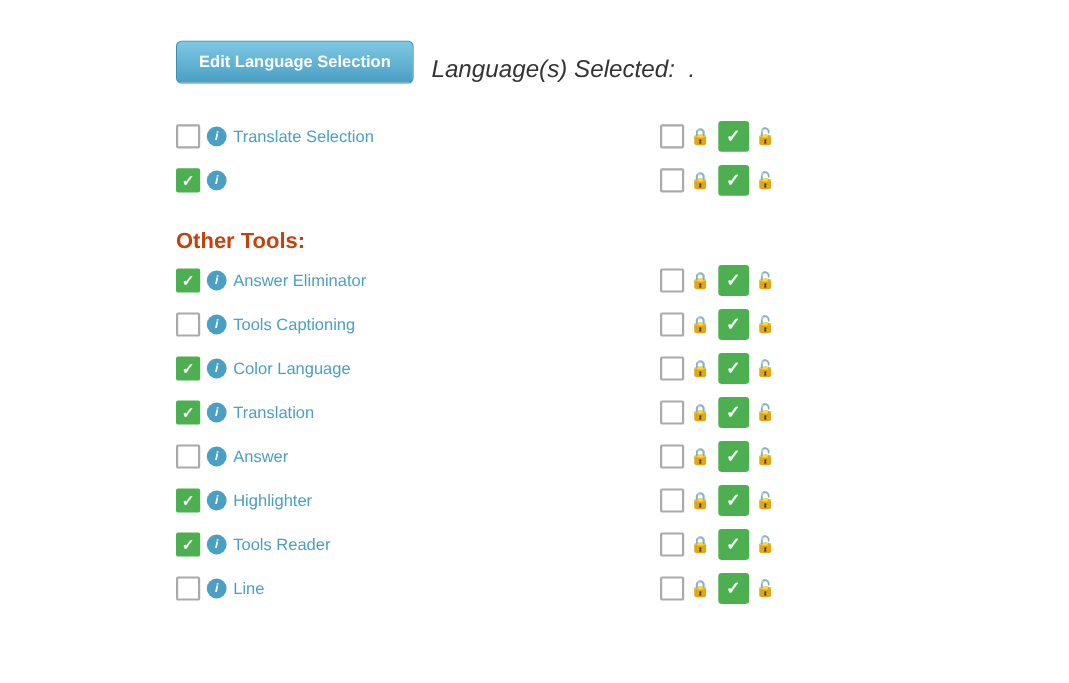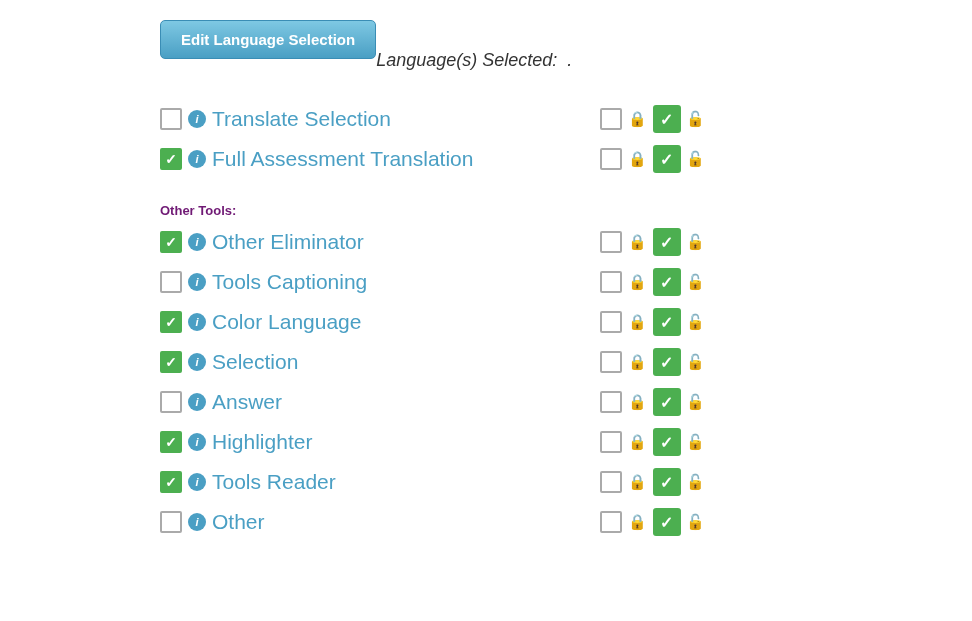--- a/index.html
+++ b/index.html
@@ -6,40 +6,41 @@
     body {
       font-family: Arial, sans-serif;
       background: #fff;
       padding: 20px;
       width: 972px;
       min-height: 621px;
     }
 
     .header-row {
       display: flex;
-      align-items: flex-start;
+      align-items: flex-end;
+      gap: 16px;
       margin-bottom: 28px;
       padding-left: 140px;
     }
 
     .edit-lang-btn {
       background: linear-gradient(to bottom, #7ec8e3, #4a9fc4);
       color: #fff;
       border: 1px solid #3a8db5;
       border-radius: 5px;
       padding: 10px 20px;
       font-size: 15px;
       font-weight: bold;
       cursor: pointer;
       white-space: nowrap;
     }
 
     .lang-selected-label {
       font-style: italic;
-      font-size: 18px;
+      font-size: 22px;
       color: #333;
       margin-top: 30px;
     }
 
     .tool-row {
       display: flex;
       align-items: center;
       padding: 6px 0;
       padding-left: 140px;
     }
@@ -87,21 +88,21 @@
       color: white;
       font-size: 11px;
       font-weight: bold;
       font-style: italic;
       cursor: pointer;
       flex-shrink: 0;
     }
 
     .tool-label {
       color: #4a9fc4;
-      font-size: 21px;
+      font-size: 15px;
       cursor: pointer;
     }
 
     .controls-area {
       display: flex;
       align-items: center;
       gap: 6px;
       margin-left: 20px;
     }
 
@@ -123,22 +124,22 @@
       font-weight: bold;
       cursor: pointer;
     }
 
     .unlock-icon {
       color: #1a4a8a;
       font-size: 16px;
     }
 
     .section-label {
-      color: #701a75;
-      font-size: 13px;
+      color: #c2410c;
+      font-size: 20px;
       font-weight: bold;
       padding-left: 140px;
       padding-top: 12px;
       padding-bottom: 4px;
     }
 
     .spacer { height: 12px; }
   </style>
 </head>
 <body>
@@ -162,41 +163,40 @@
         <div class="checkbox-square" style="width: 22px; height: 22px;"></div>
         <span class="lock-icon" style="font-size: 15px;">🔒</span>
         <div class="check-green">✓</div>
         <span class="unlock-icon" style="font-size: 15px;">🔓</span>
       </div>
     </div>
     <div class="tool-row">
       <div class="tool-name-area">
         <div class="checkbox-square checked"></div>
         <div class="info-icon">i</div>
-        <span class="tool-label">Full Assessment Translation</span>
       </div>
       <div class="controls-area">
         <div class="checkbox-square" style="width: 22px; height: 22px;"></div>
         <span class="lock-icon" style="font-size: 15px;">🔒</span>
         <div class="check-green">✓</div>
         <span class="unlock-icon" style="font-size: 15px;">🔓</span>
       </div>
     </div>
   </div>
 
 <div class="spacer"></div>
 
 <div class="section-label">Other Tools:</div>
 
 <div id="other-tools-container">
     <div class="tool-row">
       <div class="tool-name-area">
         <div class="checkbox-square checked"></div>
         <div class="info-icon">i</div>
-        <span class="tool-label">Other Eliminator</span>
+        <span class="tool-label">Answer Eliminator</span>
       </div>
       <div class="controls-area">
         <div class="checkbox-square" style="width: 22px; height: 22px;"></div>
         <span class="lock-icon" style="font-size: 15px;">🔒</span>
         <div class="check-green">✓</div>
         <span class="unlock-icon" style="font-size: 15px;">🔓</span>
       </div>
     </div>
     <div class="tool-row">
       <div class="tool-name-area">
@@ -221,21 +221,21 @@
         <div class="checkbox-square" style="width: 22px; height: 22px;"></div>
         <span class="lock-icon" style="font-size: 15px;">🔒</span>
         <div class="check-green">✓</div>
         <span class="unlock-icon" style="font-size: 15px;">🔓</span>
       </div>
     </div>
     <div class="tool-row">
       <div class="tool-name-area">
         <div class="checkbox-square checked"></div>
         <div class="info-icon">i</div>
-        <span class="tool-label">Selection</span>
+        <span class="tool-label">Translation</span>
       </div>
       <div class="controls-area">
         <div class="checkbox-square" style="width: 22px; height: 22px;"></div>
         <span class="lock-icon" style="font-size: 15px;">🔒</span>
         <div class="check-green">✓</div>
         <span class="unlock-icon" style="font-size: 15px;">🔓</span>
       </div>
     </div>
     <div class="tool-row">
       <div class="tool-name-area">
@@ -273,21 +273,21 @@
         <div class="checkbox-square" style="width: 22px; height: 22px;"></div>
         <span class="lock-icon" style="font-size: 15px;">🔒</span>
         <div class="check-green">✓</div>
         <span class="unlock-icon" style="font-size: 15px;">🔓</span>
       </div>
     </div>
     <div class="tool-row">
       <div class="tool-name-area">
         <div class="checkbox-square"></div>
         <div class="info-icon">i</div>
-        <span class="tool-label">Other</span>
+        <span class="tool-label">Line</span>
       </div>
       <div class="controls-area">
         <div class="checkbox-square" style="width: 22px; height: 22px;"></div>
         <span class="lock-icon" style="font-size: 15px;">🔒</span>
         <div class="check-green">✓</div>
         <span class="unlock-icon" style="font-size: 15px;">🔓</span>
       </div>
     </div>
   </div>
 

